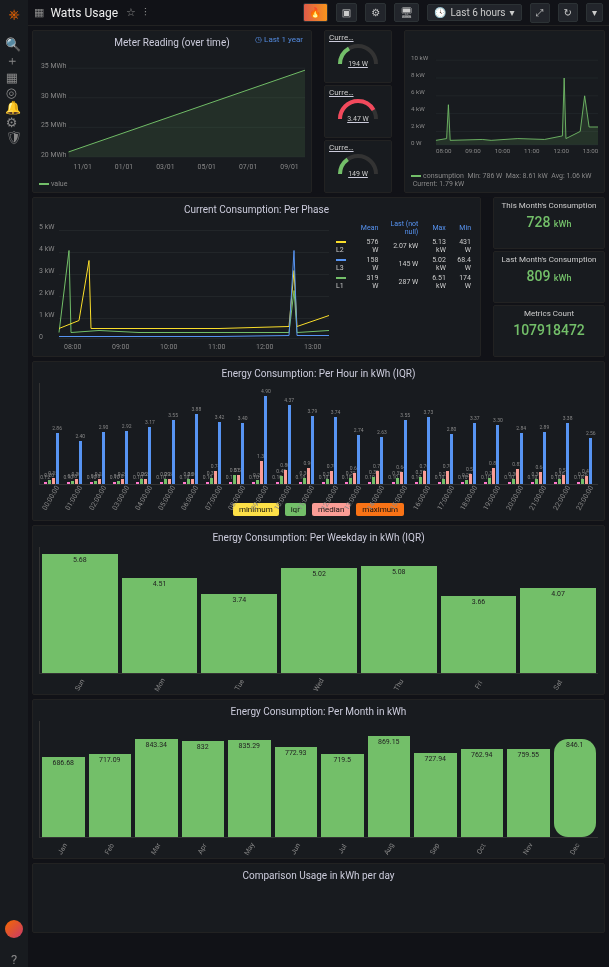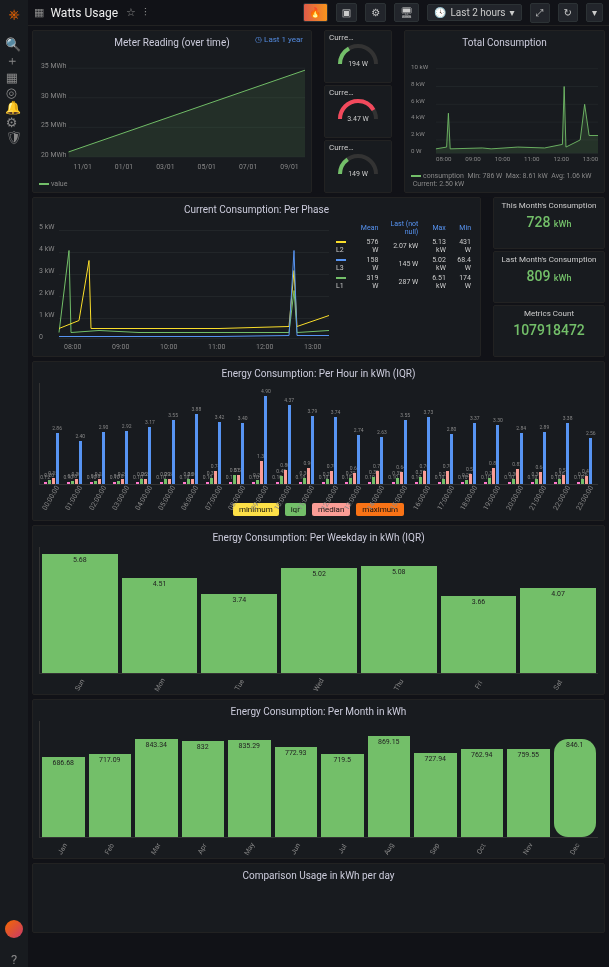--- a/index.html
+++ b/index.html
@@ -19,21 +19,21 @@
 .topbar .btn { background:#22252b; border:1px solid #2c3235; border-radius:2px; padding:2px 6px; color:#ccc; font-size:10px; cursor:pointer; display:flex; align-items:center; gap:4px; }
 .topbar .btn.icon { padding:3px 5px; }
 .topbar .fire { background:linear-gradient(90deg,#de5b49,#f7941d); }
 .content { flex:1; overflow-y:auto; padding:4px; display:flex; flex-direction:column; gap:4px; }
 .row { display:flex; gap:12px; }
 .panel { background:#181b1f; border:1px solid #222; border-radius:2px; padding:4px 6px; display:flex; flex-direction:column; position:relative; }
 .panel-title { font-size:10px; color:#ccccdc; text-align:center; padding:2px 0 4px; }
 .annot { position:absolute; top:4px; right:8px; font-size:8px; color:#538ade; }
 
 .p-meter { flex:0 0 280px; height:163px; }
-.gauges { flex:0 0 68px; display:flex; flex-direction:column; gap:2px; }
+.gauges { flex:0 0 68px; display:flex; flex-direction:column; gap:2px;text-decoration:underline; }
 .gauge { background:#181b1f; border:1px solid #222; border-radius:2px; height:53px; padding:2px 4px; display:flex; flex-direction:column; align-items:center; }
 .gauge-title { font-size:8px; color:#ccc; white-space:nowrap; overflow:hidden; width:100%; }
 .gauge-arc { width:44px; height:22px; position:relative; margin-top:2px; }
 .gauge-arc svg { width:100%; height:100%; }
 .gauge-val { font-size:7px; color:#ccc; margin-top:-6px; }
 .p-total { flex:1; height:163px; }
 
 .p-phase { flex:1; height:160px; }
 .stats-col { flex:0 0 112px; display:flex; flex-direction:column; gap:2px; }
 .stat { background:#181b1f; border:1px solid #222; border-radius:2px; flex:1; display:flex; flex-direction:column; align-items:center; justify-content:flex-start; padding:3px; position:relative; }
@@ -105,21 +105,21 @@
       </div>
       <span class="star">☆</span>
       <span class="share">⫶</span>
       <div class="sp"></div>
       <div class="btn icon fire">🔥</div>
       <div class="btn icon">▣</div>
       <div class="btn icon">⚙</div>
       <div class="btn icon">🖥</div>
       <div class="btn">
         <span>🕓</span>
-        <span>Last 2 hours</span>
+        <span>Last 6 hours</span>
         <span>▾</span>
       </div>
       <div class="btn icon">⤢</div>
       <div class="btn icon">↻</div>
       <div class="btn icon">▾</div>
     </div>
 
     <div class="content">
 
       <div class="row">
@@ -176,21 +176,20 @@
               <div class="gauge-title">Curre…</div>
   <div class="gauge-arc"><svg viewBox="0 0 44 22">
                   <path d="M4,20 A18,18 0 0,1 40,20" fill="none" stroke="#333" stroke-width="4"></path>
                   <path d="M4,20 A18,18 0 0,1 40,20" fill="none" stroke="#73bf69" stroke-width="4" stroke-dasharray="17.111111111111114 100"></path>
                 </svg></div>
   <div class="gauge-val">149 W</div>
             </div>
           </div>
 
         <div class="panel p-total">
-          <div class="panel-title">Total Consumption</div>
           <div class="chart-body">
             <svg viewBox="0 0 210 115" width="100%" height="100%">
               <g class="grid">
                 <line x1="28" y1="10" x2="210" y2="10"></line>
                   <line x1="28" y1="30" x2="210" y2="30"></line>
                 <line x1="28" y1="50" x2="210" y2="50"></line>
                   <line x1="28" y1="70" x2="210" y2="70"></line>
                 <line x1="28" y1="90" x2="210" y2="90"></line>
                   <line x1="28" y1="105" x2="210" y2="105"></line>
               </g>
@@ -212,21 +211,21 @@
                 </g>
               <path class="series" stroke="#73bf69" d="M28,100 L40,98 L42,60 L44,100 L80,99 L90,100 L120,98 L150,99 L170,95 L172,30 L174,98 L190,90 L195,50 L200,85 L210,85"></path>
               <path d="M28,100 L40,98 L42,60 L44,100 L80,99 L90,100 L120,98 L150,99 L170,95 L172,30 L174,98 L190,90 L195,50 L200,85 L210,85 L210,105 L28,105 Z" fill="#73bf6925"></path>
             </svg>
           </div>
           <div class="footer-legend">
             <span class="legend-dash" style="background:#73bf69"></span><span>consumption</span>
             &nbsp;<span>Min:</span> <span>786 W</span>
             &nbsp;<span>Max:</span> <span>8.61 kW</span>
             &nbsp;<span>Avg:</span> <span>1.06 kW</span>
-            &nbsp;<span>Current:</span> <span>2.50 kW</span>
+            &nbsp;<span>Current:</span> <span>1.79 kW</span>
           </div>
         </div>
       </div>
 
       <div class="row">
         <div class="panel p-phase">
           <div class="panel-title">Current Consumption: Per Phase</div>
           <div class="phase-layout">
             <div class="phase-chart">
               <svg viewBox="0 0 290 130" width="100%" height="100%">

